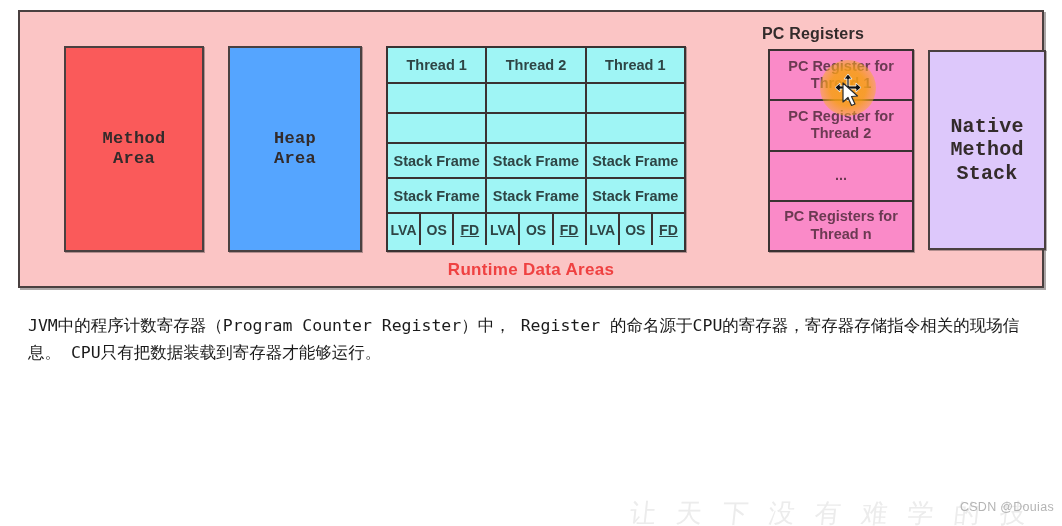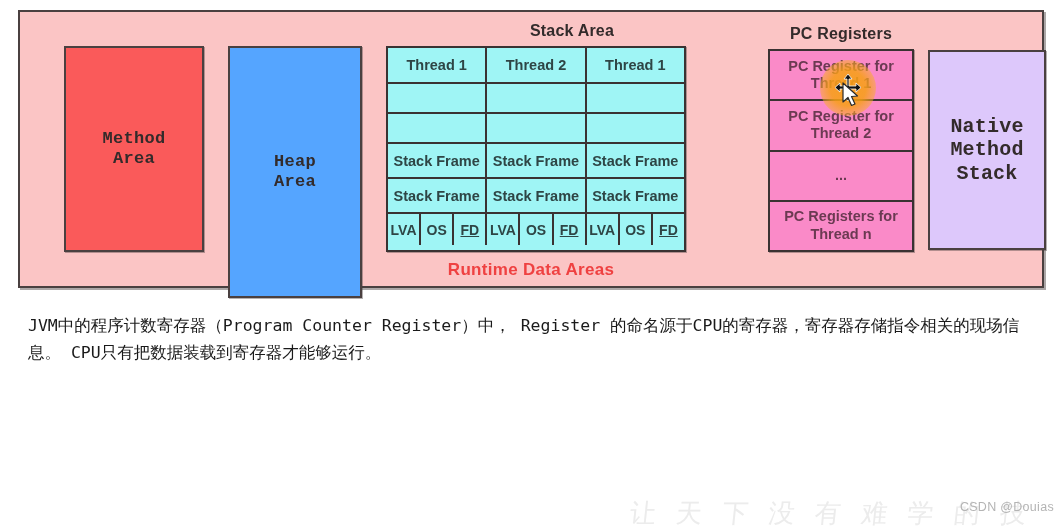--- a/index.html
+++ b/index.html
@@ -53,37 +53,37 @@
   #method-area {
     left: 44px; top: 34px;
     width: 140px; height: 206px;
     background: #fa5a5a;
     font-size: 17px;
     letter-spacing: 0.3px;
   }
   
   #heap-area {
     left: 208px; top: 34px;
-    width: 134px; height: 252px;
+    width: 134px; height: 206px;
     background: #55a5ff;
     font-size: 17px;
     letter-spacing: 0.3px;
   }
 
   
   .group-title {
     position: absolute;
     text-align: center;
     font-weight: bold;
     font-size: 16px;
     color: #332b2b;
     letter-spacing: 0.2px;
   }
   #stack-area-title { left: 366px; top: 10px; width: 372px; }
-  #pc-registers-title { left: 748px; top: 13px; width: 146px; }
+  #pc-registers-title { left: 720px; top: 13px; width: 146px; }
 
   
   #stack-area-table {
     position: absolute;
     left: 366px; top: 34px;
     width: 300px; height: 206px;
     border: 2px solid #3a3232;
     box-sizing: border-box;
     background: #9ff5f5;
     display: flex;
@@ -254,21 +254,20 @@
   <div class="diag-inner">
 
     <div class="box" id="method-area">
       <span>Method<br>Area</span>
     </div>
 
     <div class="box" id="heap-area">
       <span>Heap<br>Area</span>
     </div>
 
-    <div class="group-title" id="stack-area-title">Stack Area</div>
 
     <div id="stack-area-table">
       <div class="sa-row thread">
         <div class="sa-cell">Thread 1</div>
         <div class="sa-cell">Thread 2</div>
         <div class="sa-cell">Thread 1</div>
       </div>
       <div class="sa-row empty">
         <div class="sa-cell"></div>
         <div class="sa-cell"></div>

